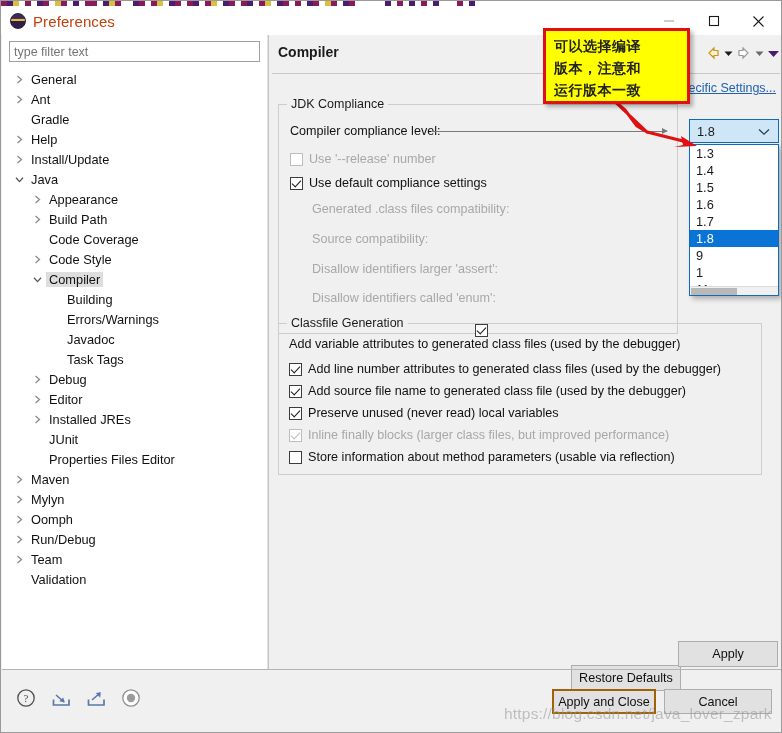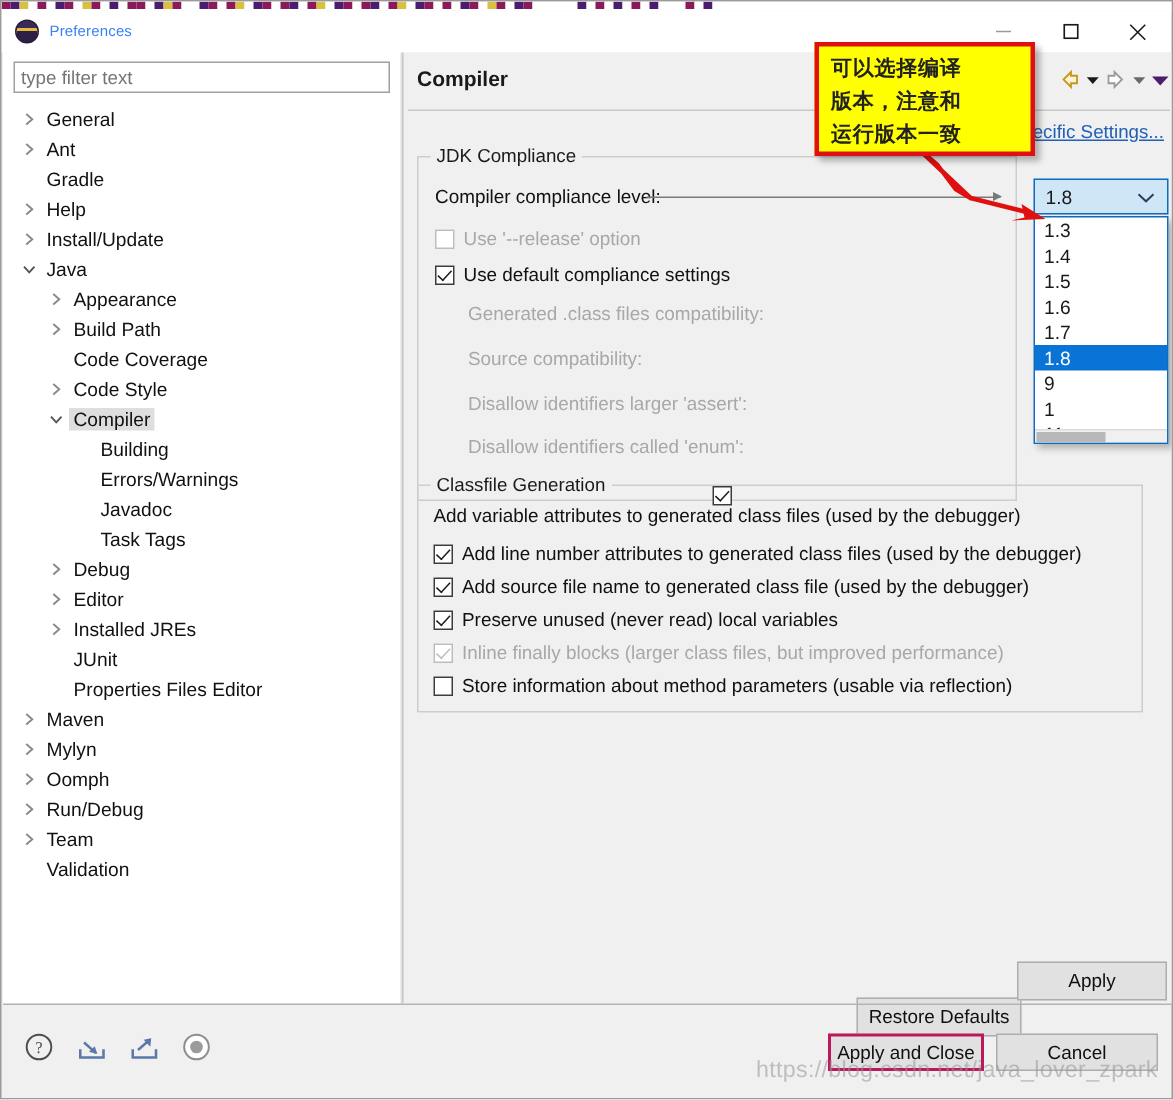--- a/index.html
+++ b/index.html
@@ -34,21 +34,21 @@
     display: flex; align-items: center;
   }
   .title-icon {
     width: 16px; height: 16px; margin-left: 9px; margin-right: 7px;
     border-radius: 50%;
     background: linear-gradient(180deg,#3a2a58 0%, #3a2a58 32%, #e8b93a 34%, #e8b93a 48%, #2d1f45 50%, #2d1f45 100%);
     border: 1px solid #2a1c40;
     flex: none;
   }
   .title-text {
-    font-size: 10px; color: #3b82f6; letter-spacing: .1px;
+    font-size: 15px; color: #c2410c; letter-spacing: .1px;
   }
   .win-btns {
     margin-left: auto; display: flex; height: 28px;
   }
   .win-btn {
     width: 45px; height: 28px; display: flex; align-items: center; justify-content: center;
     color: #4a4a4a;
   }
   .win-btn svg { display: block; }
 
@@ -204,21 +204,21 @@
     position: absolute; left: 1px; top: 668px; width: 780px; height: 1px; background: #b4b4b4;
   }
   .btn {
     position: absolute;
     border: 1px solid #adadad; background: #e1e1e1;
     font-family: "Liberation Sans", sans-serif;
     font-size: 12.6px; color: #101010;
     display: flex; align-items: center; justify-content: center;
   }
   .btn.default {
-    border: 2px solid #be185d; background: #e1e1e1;
+    border: 2px solid #a16207; background: #e1e1e1;
   }
 
   .bottom-icons {
     position: absolute; left: 14px; top: 686px; display: flex; align-items: center; gap: 13px;
   }
   .bicon { width: 22px; height: 22px; display: flex; align-items: center; justify-content: center; }
   .bicon svg { display: block; }
 
   .watermark {
     position: absolute; left: 503px; top: 704px;
@@ -555,21 +555,21 @@
   </div>
 
   <div class="group" style="left:277px; top:103px; width:400px; height:230px;">
     <div class="glabel">JDK Compliance</div>
 
     <div class="row" style="left:11px; top:19px;">Compiler compliance level:</div>
     <div class="dots" style="left:152px; width:236px; top:26px;"></div>
 
     <div class="row cbrow dim" style="left:11px; top:47px;">
       <span class="cb dim"></span>
-      <span>Use '--release' option</span>
+      <span>Use '--release' number</span>
     </div>
 
     <div class="row cbrow" style="left:11px; top:71px;">
       <span class="cb on"></span>
       <span>Use default compliance settings</span>
     </div>
 
     <div class="row dim" style="left:33px; top:97px;">Generated .class files compatibility:</div>
     <div class="row dim" style="left:33px; top:127px;">Source compatibility:</div>
     <div class="row dim" style="left:33px; top:157px;">Disallow identifiers larger 'assert':</div>

